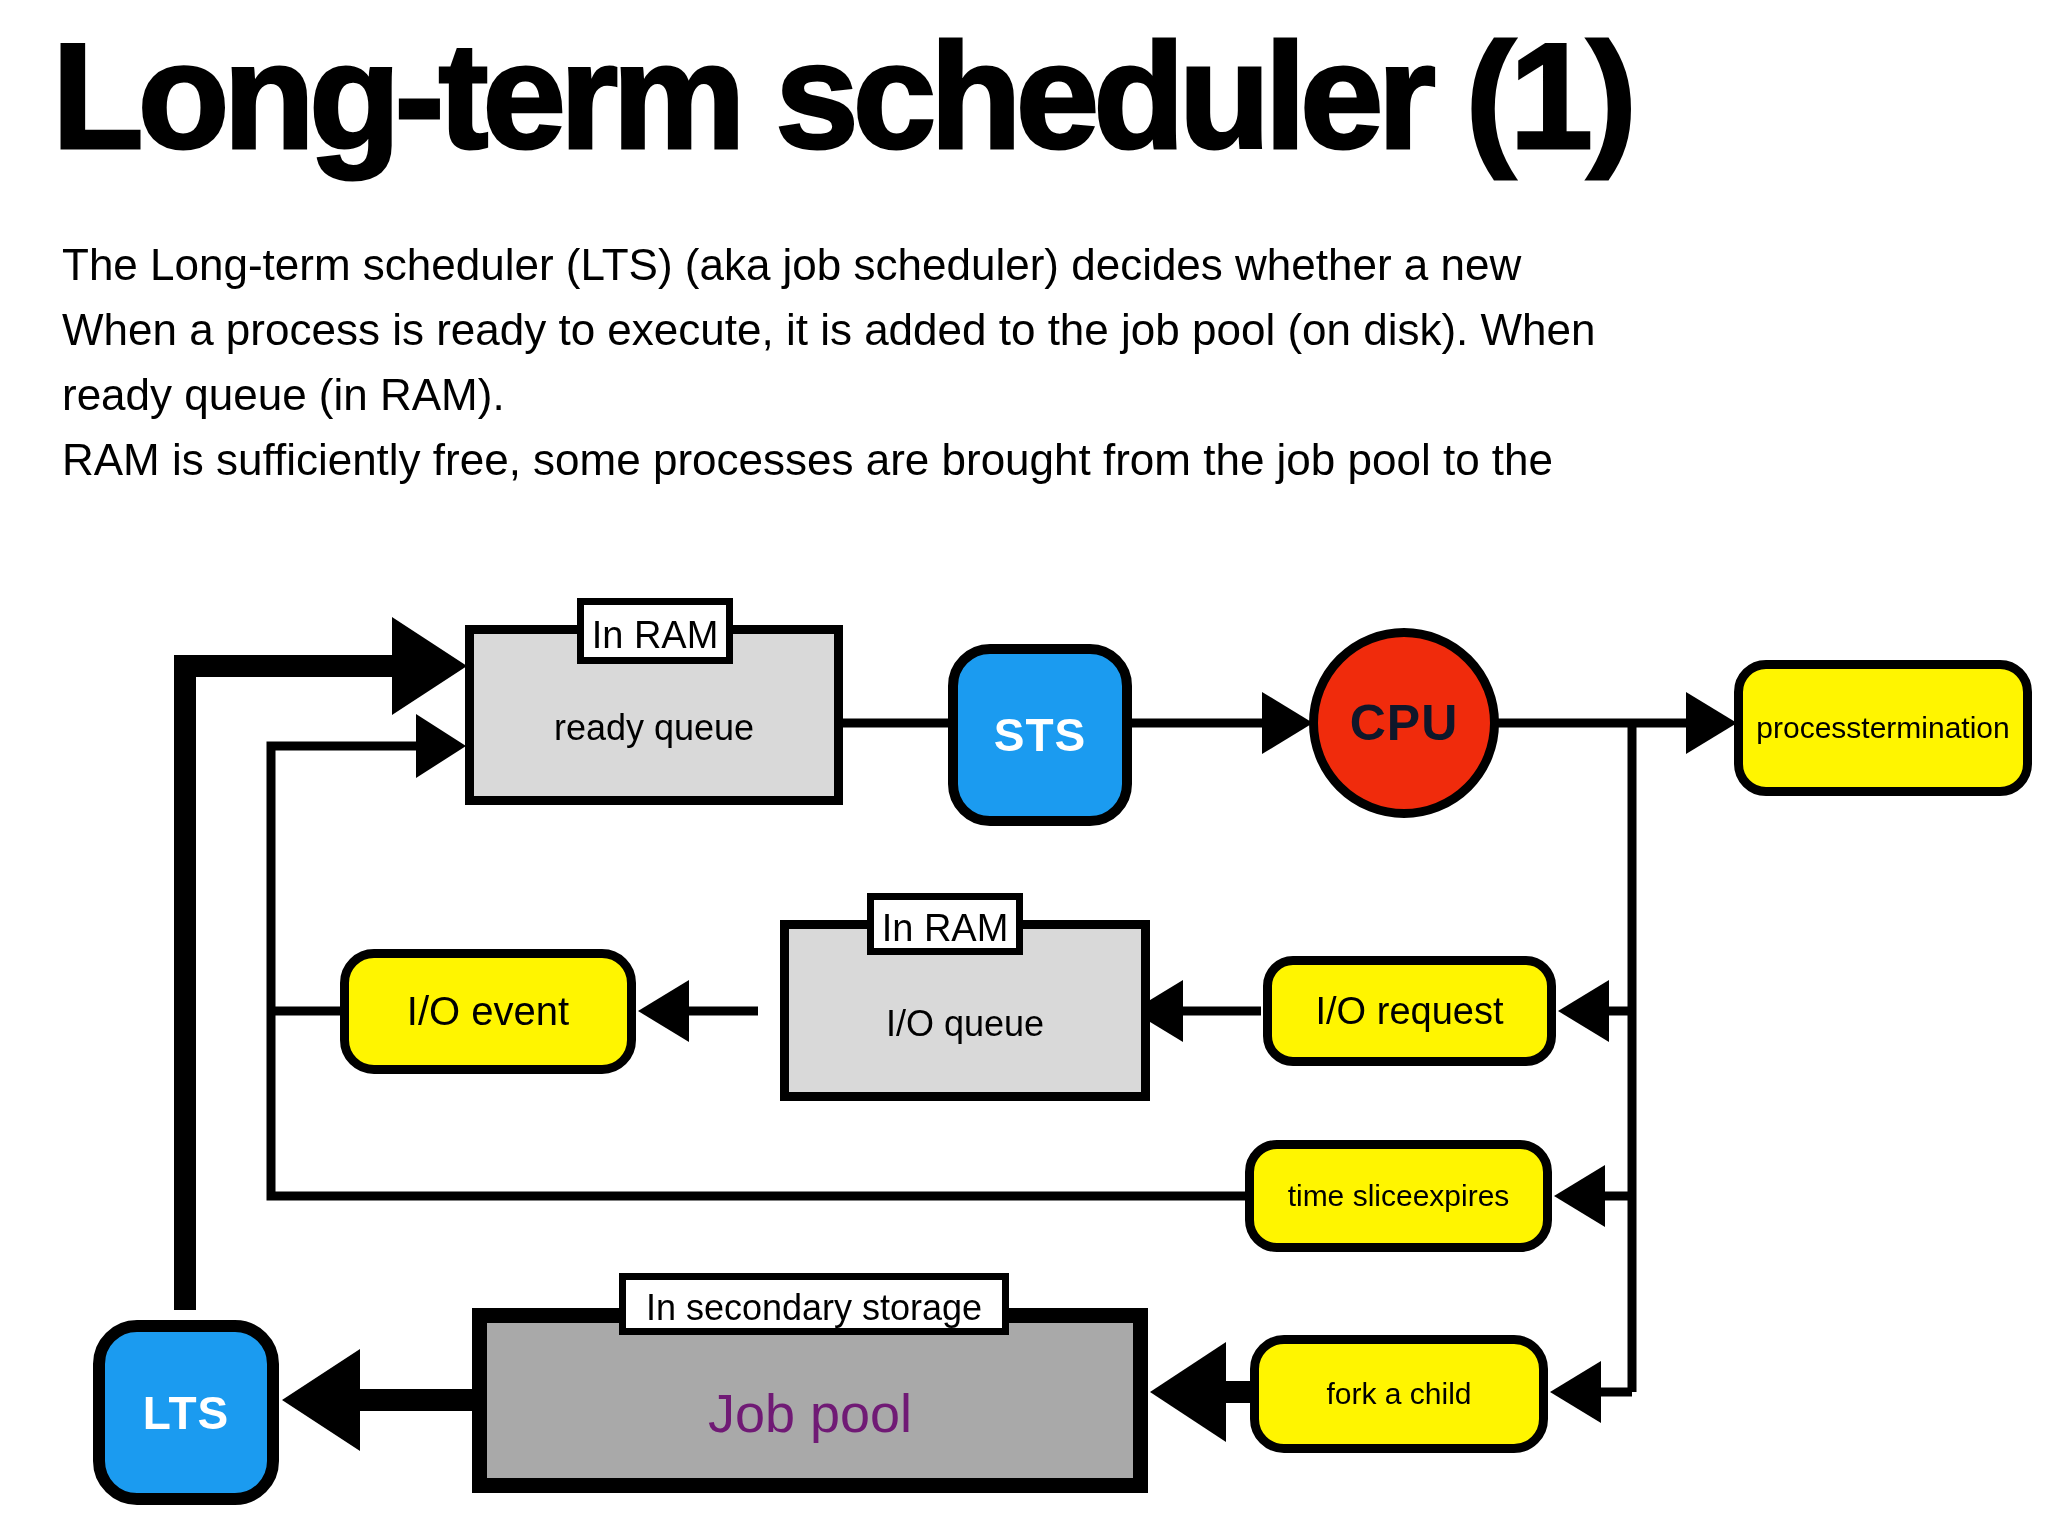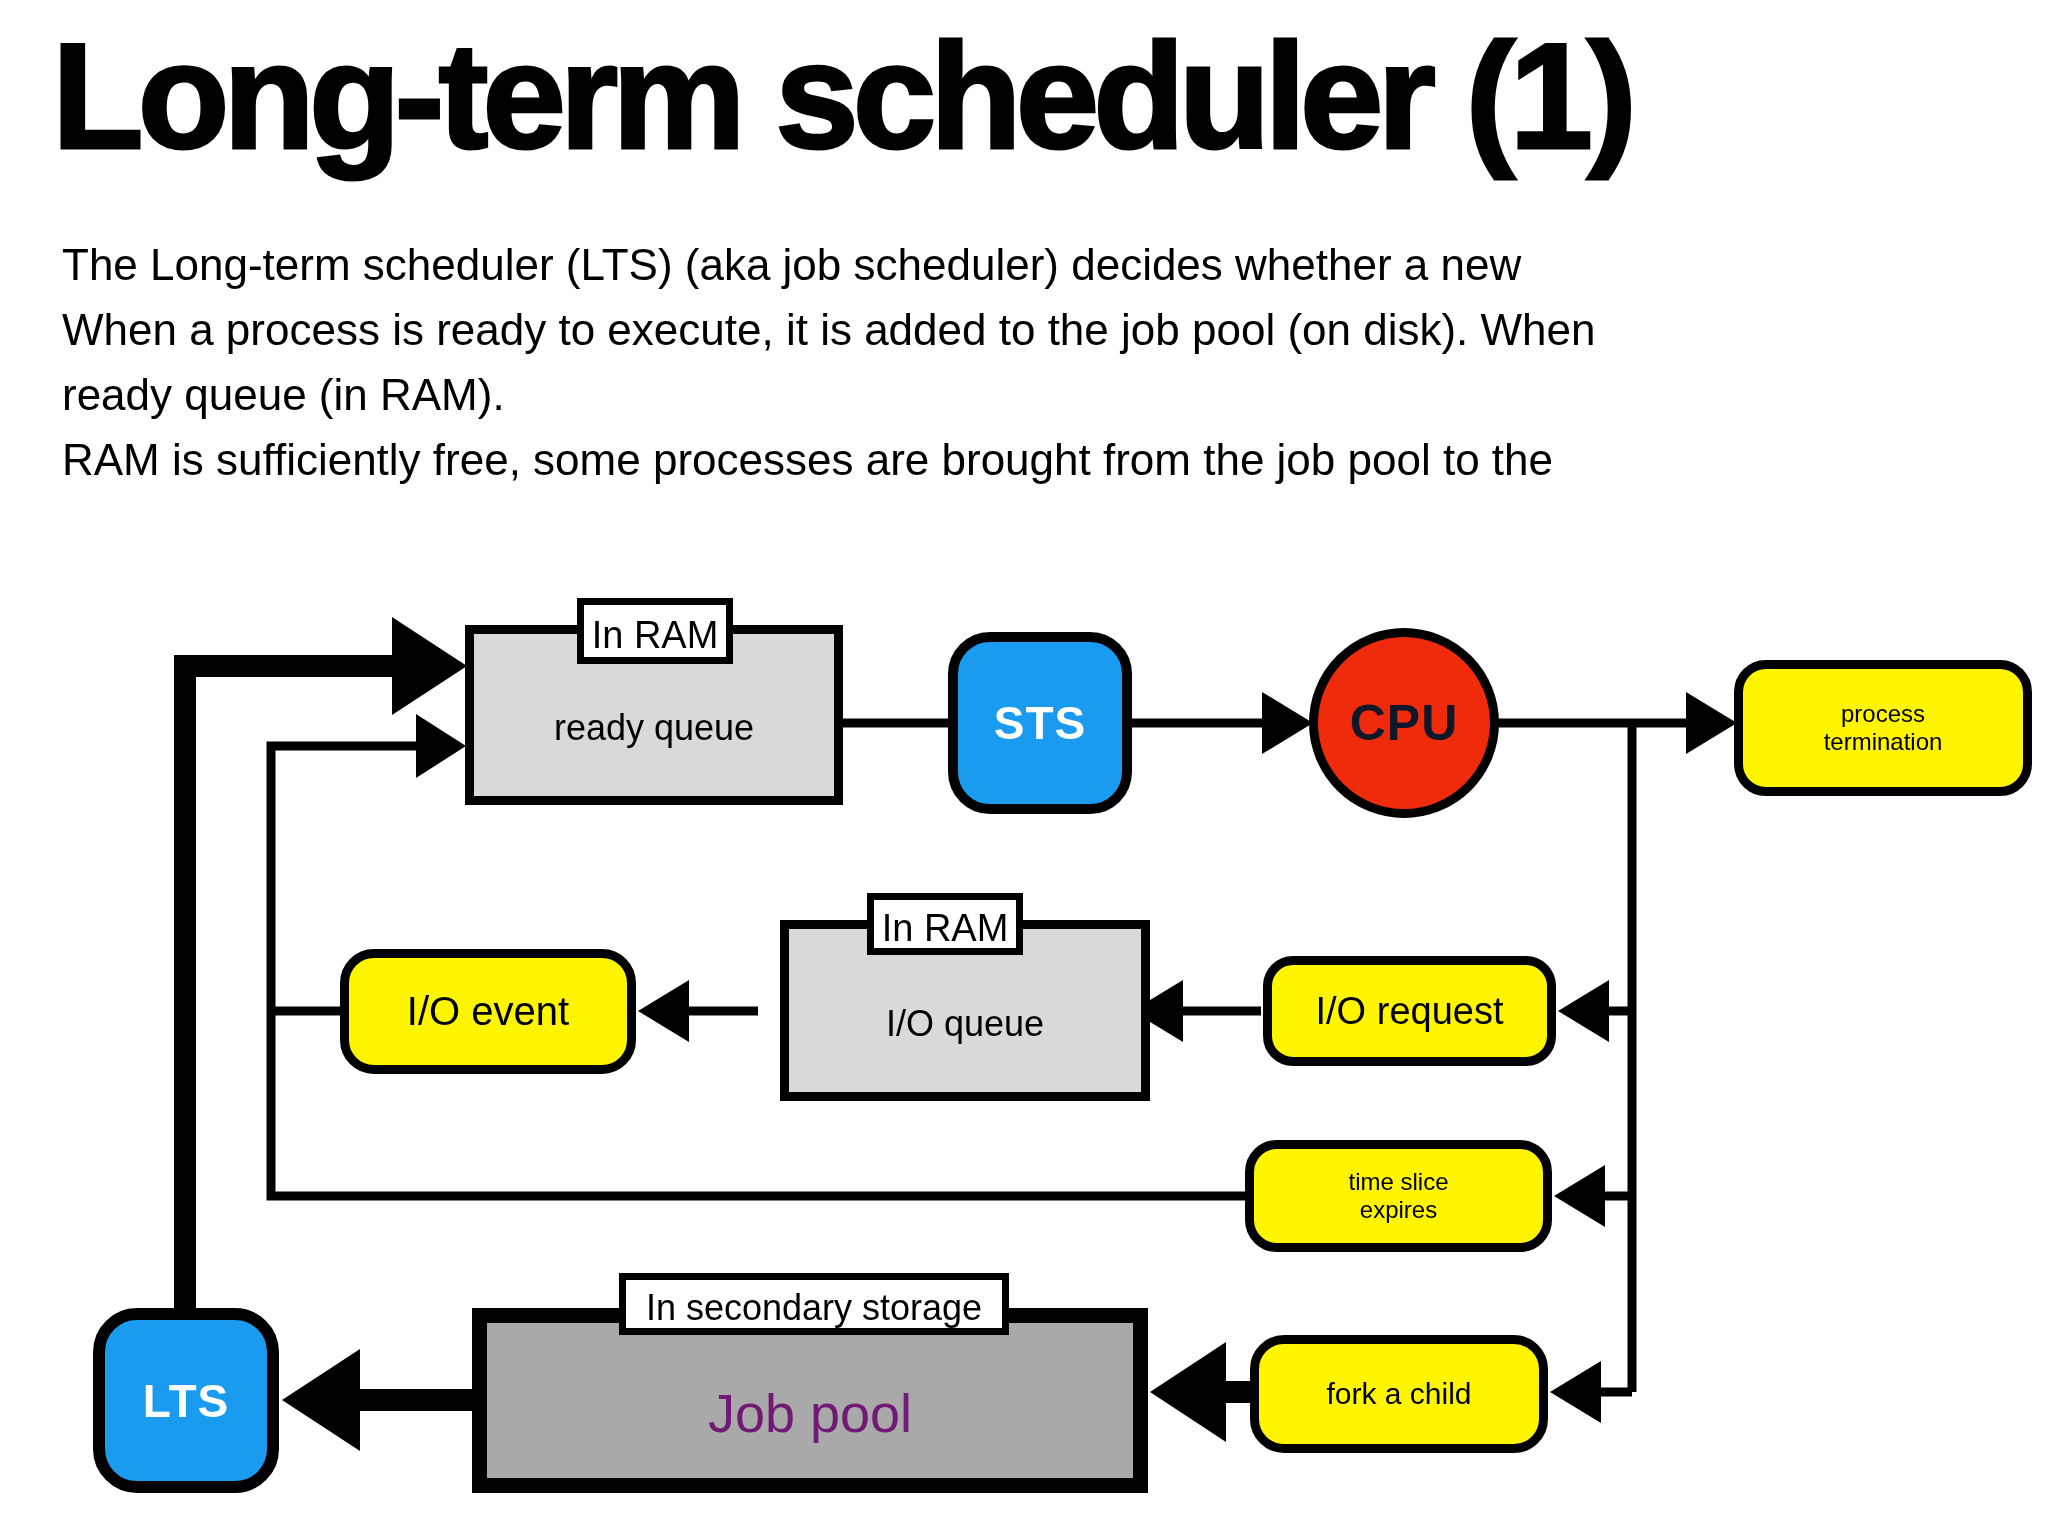--- a/index.html
+++ b/index.html
@@ -18,22 +18,22 @@
   .thin{stroke-width:9px;}
   .thick{stroke-width:22px;}
   .arrowhead{fill:var(--line,#000);stroke:none;}
 
   .node{position:absolute;z-index:2;box-sizing:border-box;display:flex;
         align-items:center;justify-content:center;text-align:center;}
   .rect{background:var(--light-gray,#d9d9d9);border:9px solid #000;font-size:36px;padding-top:26px;}
   .tag{background:#fff;border:7px solid #000;z-index:3;font-size:38px;padding-top:8px;}
   .pill{background:var(--yellow,#fff500);border:9px solid #000;border-radius:34px;}
   .blue{background:var(--blue,#1b9bf0);border:10px solid #000;border-radius:42px;
-        color:#fff;font-weight:800;font-size:46px;letter-spacing:1px;}
-  .two-line{flex-direction:column;font-size:24px;line-height:1.16;}
+        color:#fff;font-weight:800;font-size:46px;letter-spacing:1px;margin-top:12px;}
+  .two-line{flex-direction:row;font-size:30px;line-height:1.16;}
 
   #ready-queue{left:465px;top:625px;width:378px;height:180px;}
   #in-ram-1{left:577px;top:598px;width:156px;height:66px;}
   #sts{left:948px;top:632px;width:184px;height:182px;}
   #cpu{left:1309px;top:628px;width:190px;height:190px;border:9px solid #000;border-radius:50%;
        background:var(--red,#f02b0c);color:#0f172a;font-weight:800;font-size:50px;letter-spacing:1px;}
   #process-termination{left:1734px;top:660px;width:298px;height:136px;border-radius:32px;}
   #io-event{left:340px;top:949px;width:296px;height:125px;font-size:40px;}
   #io-queue{left:760px;top:920px;width:370px;height:181px;margin-left:20px;}
   #in-ram-2{left:867px;top:893px;width:156px;height:62px;}

